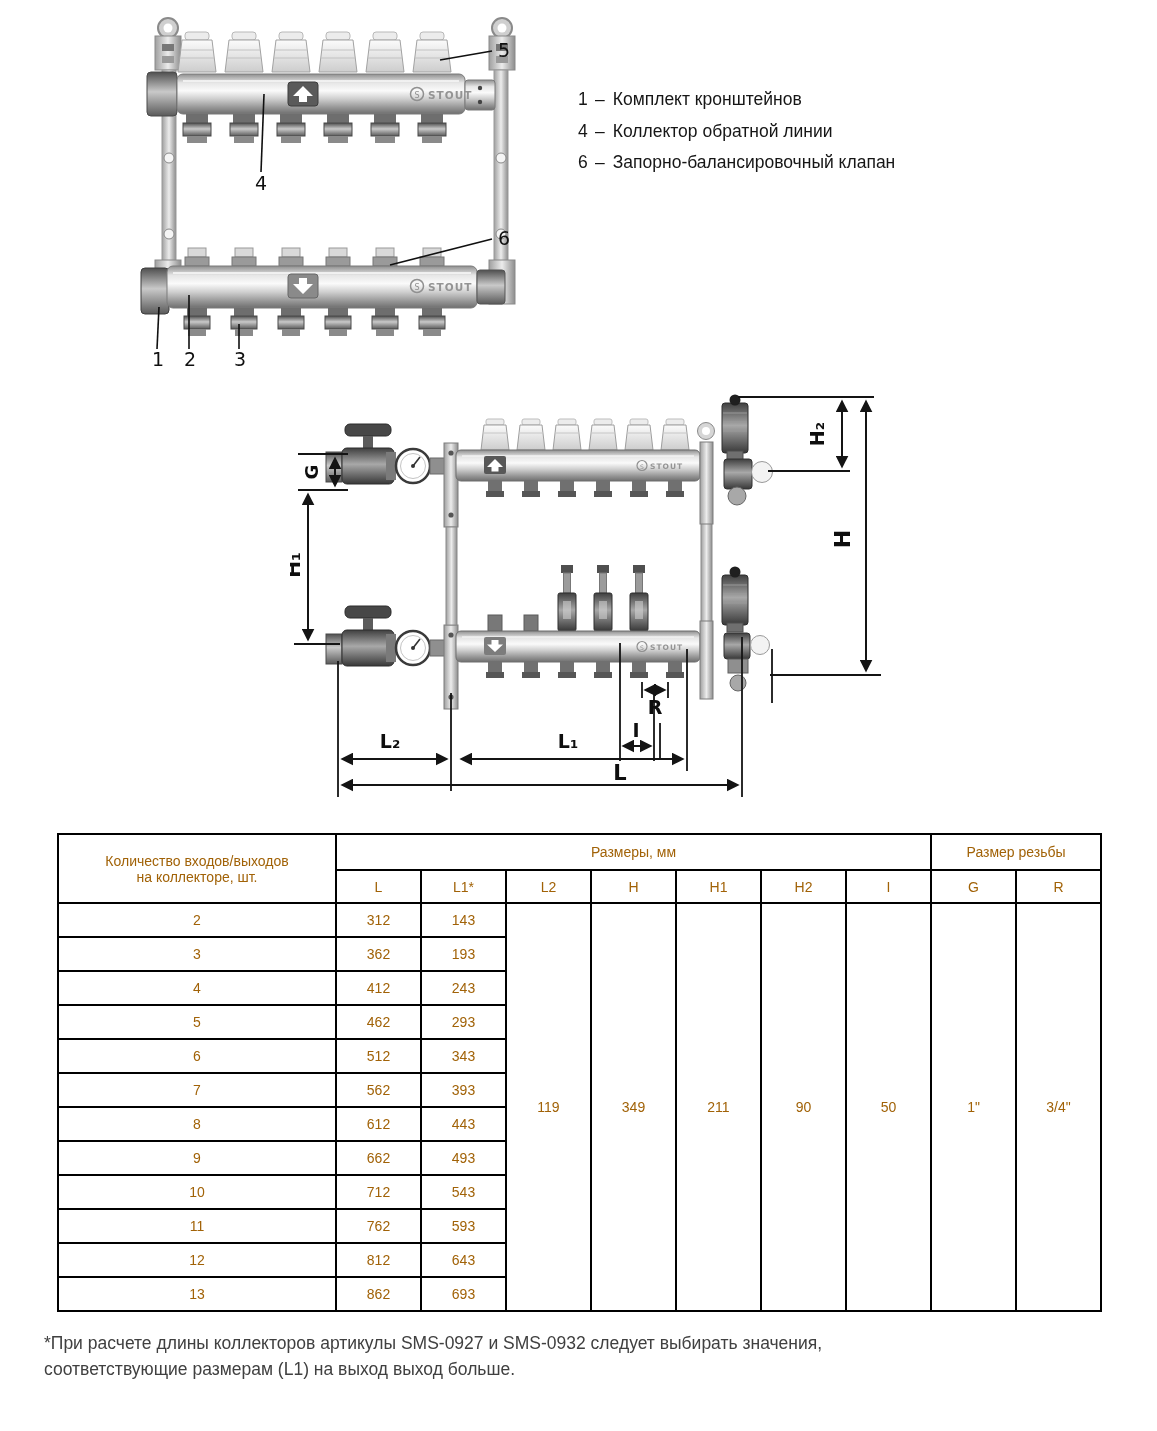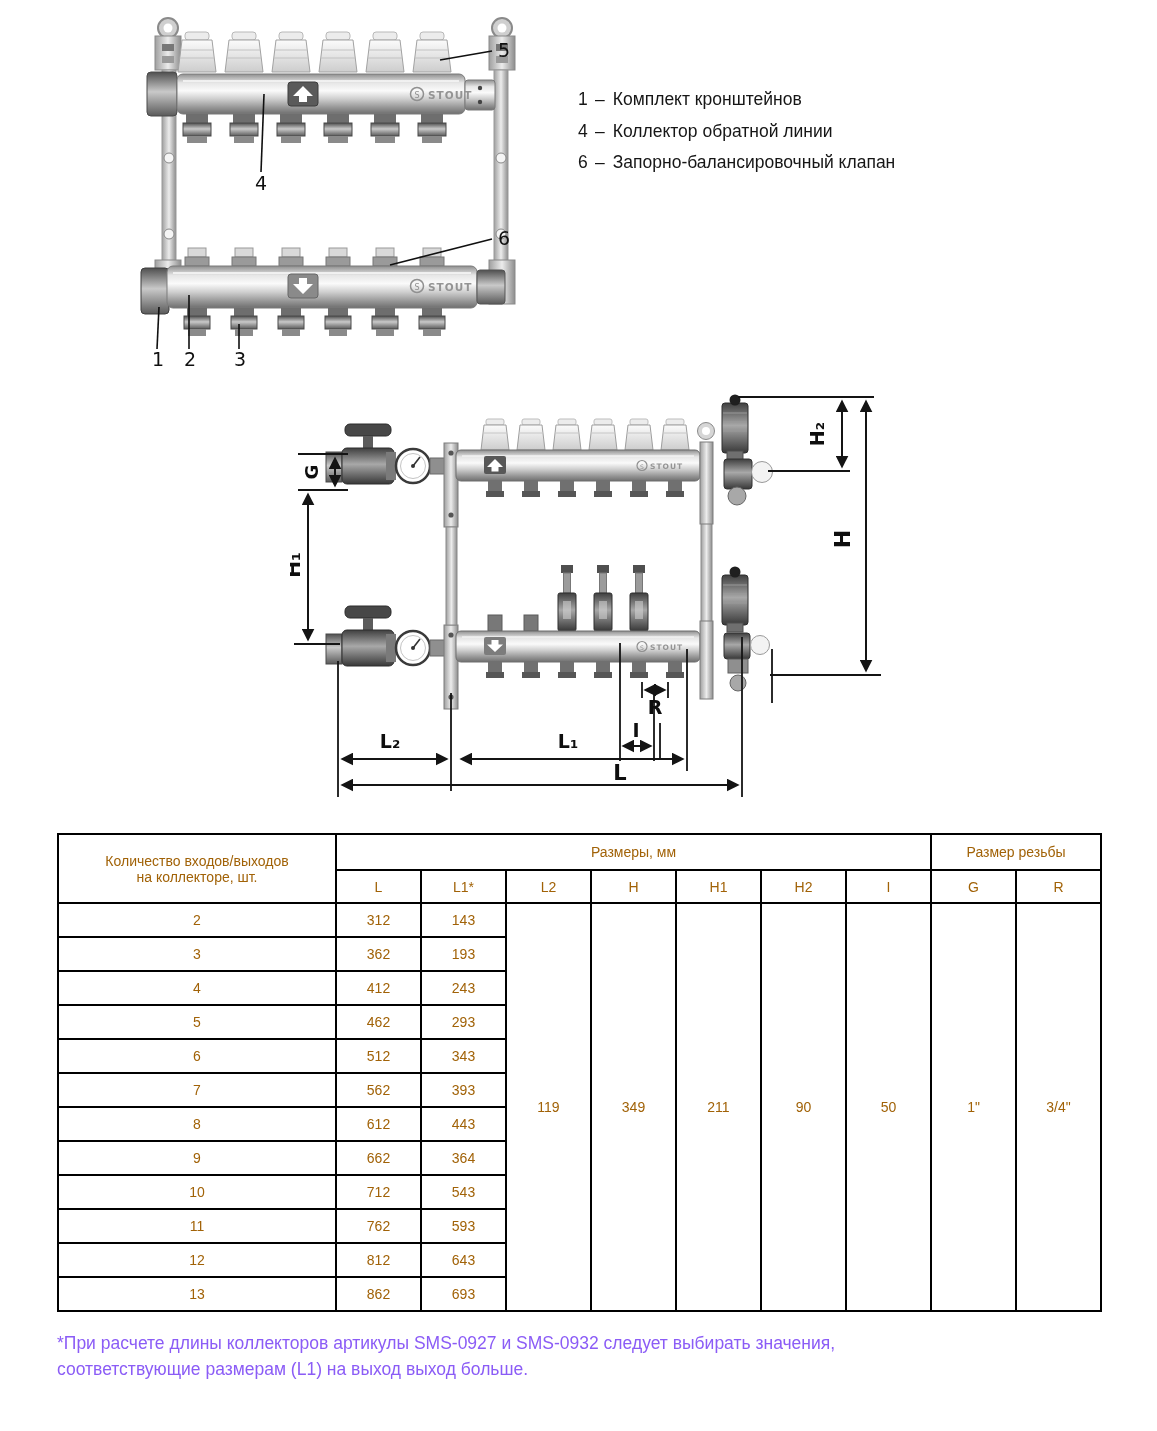--- a/index.html
+++ b/index.html
@@ -17,21 +17,21 @@
     position:absolute;left:57px;top:833px;border-collapse:collapse;table-layout:fixed;
     width:1043px;
   }
   table.dims th, table.dims td{
     border:2px solid #000;text-align:center;vertical-align:middle;
     font-weight:400;font-size:14px;padding:0;color:#a16207;
   }
   table.dims thead tr.g{height:36px;}
   table.dims thead tr.c{height:33px;}
   table.dims tbody tr{height:34px;}
-  .footnote{position:absolute;left:57px;top:1330px;width:900px;font-size:17.5px;line-height:26px;color:#8b5cf6;}
+  .footnote{position:absolute;left:44px;top:1330px;width:900px;font-size:17.5px;line-height:26px;color:#404040;}
   svg text{font-family:"DejaVu Sans", sans-serif;}
   .callout{font-size:19px;fill:#101010;}
   .cline{stroke:#101010;stroke-width:1.6;}
   .dim{stroke:#141414;stroke-width:2;fill:none;}
   .tick{stroke:#141414;stroke-width:2;}
   .bline{stroke:#141414;stroke-width:1.8;}
   .dlabel{font-weight:bold;fill:#0e0e0e;}
   .brandtxt{font-weight:bold;letter-spacing:1px;fill:#949494;}
 </style>
 </head>
@@ -443,21 +443,21 @@
         <td>393</td>
       </tr>
     <tr>
         <td>8</td>
         <td>612</td>
         <td>443</td>
       </tr>
     <tr>
         <td>9</td>
         <td>662</td>
-        <td>364</td>
+        <td>493</td>
       </tr>
     <tr>
         <td>10</td>
         <td>712</td>
         <td>543</td>
       </tr>
     <tr>
         <td>11</td>
         <td>762</td>
         <td>593</td>

